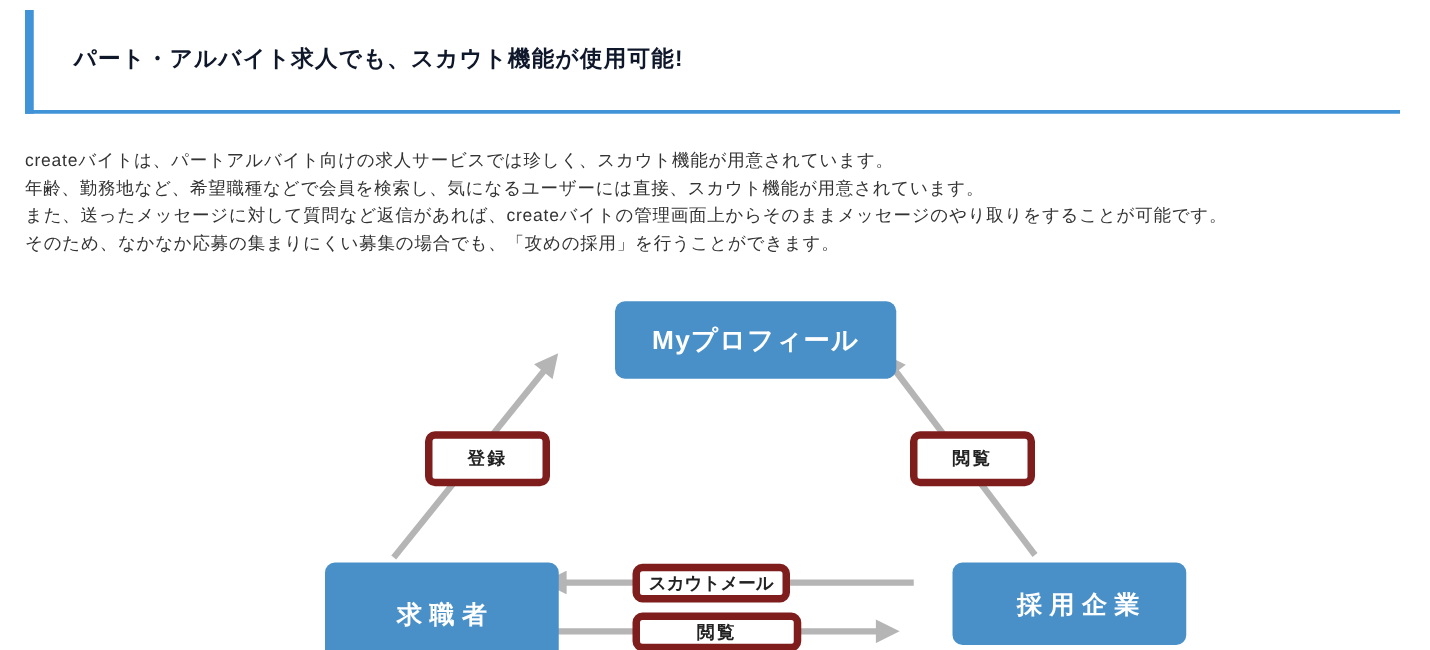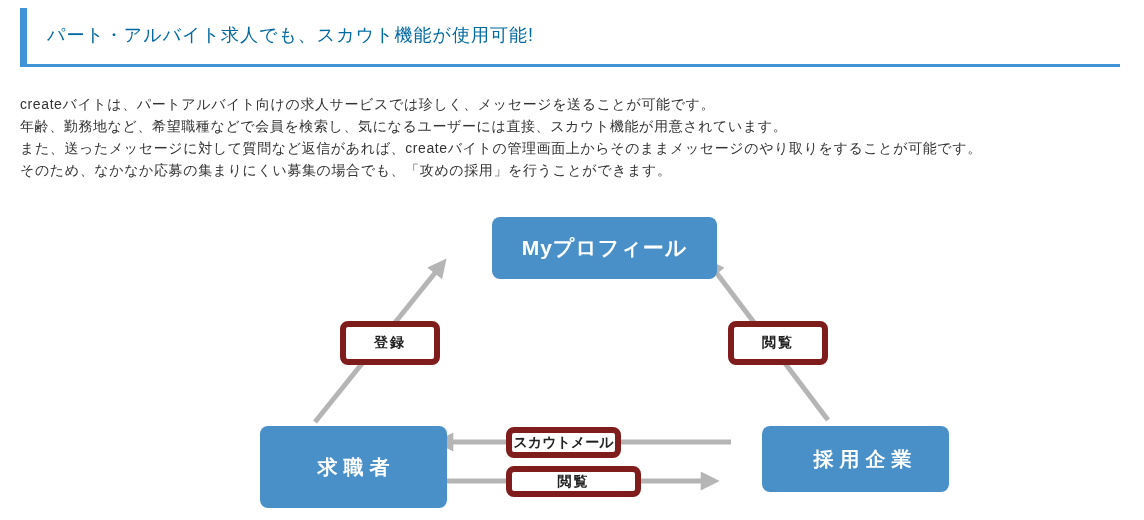--- a/index.html
+++ b/index.html
@@ -18,25 +18,25 @@
   }
 
   
   .section-heading {
     margin: 8px 24px 0 20px;
     border-left: 7px solid #4193d7;
     border-bottom: 3px solid #4193d7;
     padding: 11px 0 13px 16px;
   }
   .section-heading h1 {
-    margin: 4px;
+    margin: 16px;
     font-size: 18px;
-    font-weight: normal;
+    font-weight: bold;
     letter-spacing: 1px;
-    color: #0369a1;
+    color: #0f172a;
   }
 
   
   .intro {
     margin: 26px 0 0 20px;
     font-size: 14px;
     line-height: 22px;
     letter-spacing: 0.6px;
     color: #333333;
   }
@@ -80,34 +80,34 @@
     color: #222222;
     font-weight: bold;
     font-size: 14px;
     display: flex;
     align-items: center;
     justify-content: center;
     box-sizing: border-box;
   }
   .label-register    { left: 340px; top: 122px; width: 100px; height: 44px; letter-spacing: 2px; }
   .label-view-right  { left: 728px; top: 122px; width: 100px; height: 44px; letter-spacing: 2px; }
-  .label-scoutmail   { left: 506px; top: 228px; width: 115px; height: 31px; }
+  .label-scoutmail   { left: 506px; top: 228px; width: 126px; height: 31px; }
   .label-view-bottom { left: 506px; top: 267px; width: 135px; height: 31px; letter-spacing: 2px; }
 </style>
 </head>
 <body>
 
 <div class="page">
 
   <div class="section-heading">
     <h1>パート・アルバイト求人でも、スカウト機能が使用可能!</h1>
   </div>
 
   <div class="intro">
-    <div>createバイトは、パートアルバイト向けの求人サービスでは珍しく、メッセージを送ることが可能です。</div>
+    <div>createバイトは、パートアルバイト向けの求人サービスでは珍しく、スカウト機能が用意されています。</div>
     <div>年齢、勤務地など、希望職種などで会員を検索し、気になるユーザーには直接、スカウト機能が用意されています。</div>
     <div>また、送ったメッセージに対して質問など返信があれば、createバイトの管理画面上からそのままメッセージのやり取りをすることが可能です。</div>
     <div>そのため、なかなか応募の集まりにくい募集の場合でも、「攻めの採用」を行うことができます。</div>
   </div>
 
   <div class="diagram">
 
     <svg class="arrows" width="1144" height="305" viewBox="0 0 1144 305">
       <defs>
         <marker id="ah" viewBox="0 0 10 10" refX="7" refY="5" markerWidth="4" markerHeight="3.8" orient="auto-start-reverse">

